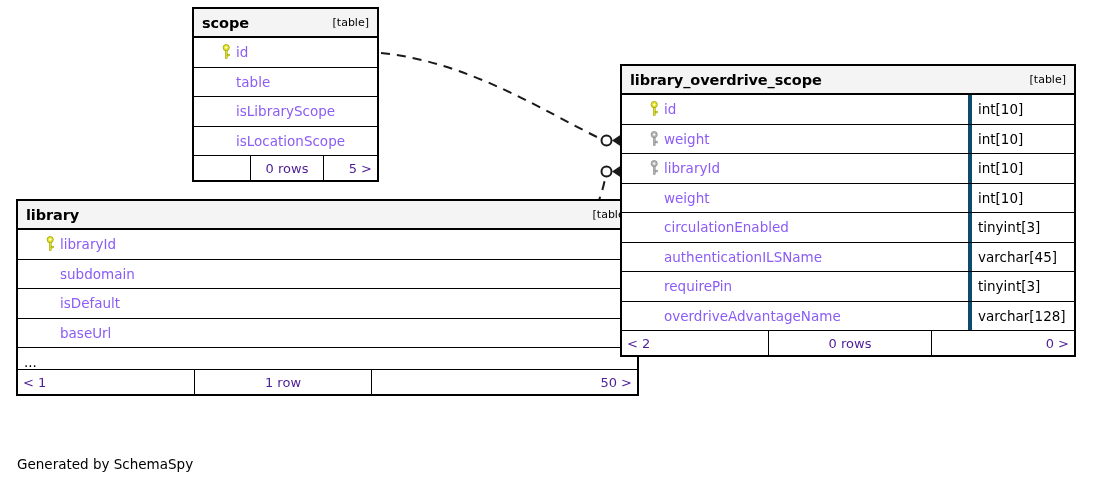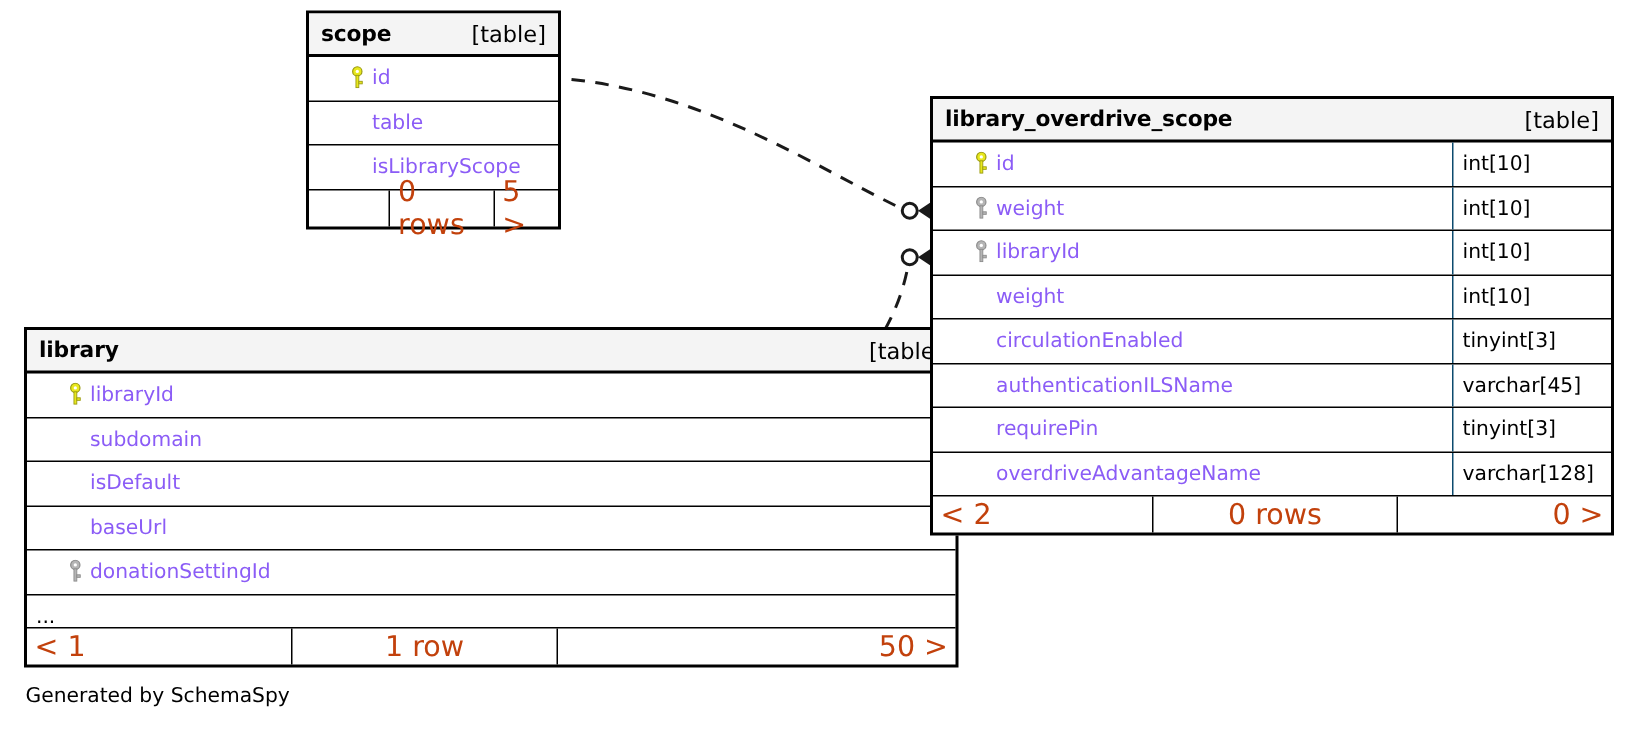--- a/index.html
+++ b/index.html
@@ -33,21 +33,21 @@
     padding: 0 8px;
     height: 29px;
   }
   .tbl-name {
     font-weight: bold;
     font-size: 14.5px;
     color: #000000;
     letter-spacing: -0.1px;
   }
   .tbl-kind {
-    font-size: 15px;
+    font-size: 11px;
     color: #000000;
   }
 
   .tbl-row {
     display: flex;
     box-sizing: border-box;
     height: 29.5px;
     border-bottom: 1px solid #000000;
     align-items: center;
   }
@@ -63,21 +63,21 @@
     font-size: 13.5px;
     color: #8b5cf6;
     white-space: nowrap;
     overflow: hidden;
   }
   .col-type {
     display: flex;
     align-items: center;
     height: 100%;
     box-sizing: border-box;
-    border-left: 1px solid #0c4a6e;
+    border-left: 4px solid #0c4a6e;
     padding-left: 6px;
     font-size: 13.5px;
     color: #000000;
     white-space: nowrap;
   }
 
   
   .keyslot {
     width: 20px;
     min-width: 20px;
@@ -104,22 +104,22 @@
     display: flex;
     box-sizing: border-box;
     height: 24px;
     align-items: center;
   }
   .foot-cell {
     box-sizing: border-box;
     height: 100%;
     display: flex;
     align-items: center;
-    font-size: 19px;
-    color: #c2410c;
+    font-size: 13px;
+    color: #4c1d95;
     padding: 0 5px;
   }
   .foot-left  { justify-content: flex-start; }
   .foot-mid   { justify-content: center;  border-left: 1px solid #000000; border-right: 1px solid #000000; }
   .foot-right { justify-content: flex-end; }
 
   
   #links {
     position: absolute;
     left: 0; top: 0;
@@ -150,21 +150,21 @@
       <path d="M 612 140.5 L 621 134.5 L 621 146.5 Z" fill="#1a1a1a"></path>
     </g>
 
     <g>
       <path d="M 557 253 C 575 248, 598 215, 605 179" fill="none" stroke="#1a1a1a" stroke-width="2" stroke-dasharray="9,7" stroke-linecap="butt"></path>
       <circle cx="606.5" cy="171.5" r="5" fill="#ffffff" stroke="#1a1a1a" stroke-width="2"></circle>
       <path d="M 612 171.5 L 621 165.5 L 621 177.5 Z" fill="#1a1a1a"></path>
     </g>
   </svg>
 
-  <div class="table-box" id="tbl-scope" style="left:204px; top:7px; width:170px;">
+  <div class="table-box" id="tbl-scope" style="left:192px; top:7px; width:187px;text-align:right;">
     <div class="tbl-header">
       <span class="tbl-name">scope</span>
       <span class="tbl-kind">[table]</span>
     </div>
 
     <div class="tbl-row">
       <div class="col-name">
         <span class="keyslot">
           <svg width="11" height="16" viewBox="0 0 11 16" aria-hidden="true">
             <circle cx="5.2" cy="3.6" r="3.1" fill="#e8e81c" stroke="#9a9a12" stroke-width="0.8"></circle>
@@ -184,29 +184,35 @@
       </div>
     </div>
 
     <div class="tbl-row">
       <div class="col-name">
         <span class="keyslot"></span>
         <span>isLibraryScope</span>
       </div>
     </div>
 
+    <div class="tbl-row">
+      <div class="col-name">
+        <span class="keyslot"></span>
+        <span>isLocationScope</span>
+      </div>
+    </div>
 
     <div class="tbl-footer">
       <div class="foot-cell foot-left" style="width:56px;"></div>
       <div class="foot-cell foot-mid" style="width:74px;">0 rows</div>
       <div class="foot-cell foot-right" style="flex:1 1 auto;">5 &gt;</div>
     </div>
   </div>
 
-  <div class="table-box" id="tbl-library" style="left:16px; top:218px; width:623px;">
+  <div class="table-box" id="tbl-library" style="left:16px; top:199px; width:623px;">
     <div class="tbl-header">
       <span class="tbl-name">library</span>
       <span class="tbl-kind">[table]</span>
     </div>
 
     <div class="tbl-row">
       <div class="col-name">
         <span class="keyslot">
           <svg width="11" height="16" viewBox="0 0 11 16" aria-hidden="true">
             <circle cx="5.2" cy="3.6" r="3.1" fill="#e8e81c" stroke="#9a9a12" stroke-width="0.8"></circle>
@@ -233,33 +239,20 @@
       </div>
     </div>
 
     <div class="tbl-row">
       <div class="col-name">
         <span class="keyslot"></span>
         <span>baseUrl</span>
       </div>
     </div>
 
-    <div class="tbl-row">
-      <div class="col-name">
-        <span class="keyslot">
-          <svg width="11" height="16" viewBox="0 0 11 16" aria-hidden="true">
-            <circle cx="5.2" cy="3.6" r="3.1" fill="#b5b5b5" stroke="#8c8c8c" stroke-width="0.8"></circle>
-            <circle cx="5.2" cy="3.6" r="1.1" fill="#ffffff"></circle>
-            <rect x="4.3" y="6.2" width="1.9" height="8.2" fill="#b5b5b5" stroke="#8c8c8c" stroke-width="0.6"></rect>
-            <rect x="6.2" y="10.2" width="2.3" height="1.7" fill="#b5b5b5" stroke="#8c8c8c" stroke-width="0.6"></rect>
-          </svg>
-        </span>
-        <span>donationSettingId</span>
-      </div>
-    </div>
 
     <div class="ellipsis-row">...</div>
 
     <div class="tbl-footer">
       <div class="foot-cell foot-left" style="width:176px;">&lt; 1</div>
       <div class="foot-cell foot-mid" style="width:178px;">1 row</div>
       <div class="foot-cell foot-right" style="flex:1 1 auto;">50 &gt;</div>
     </div>
   </div>
 

